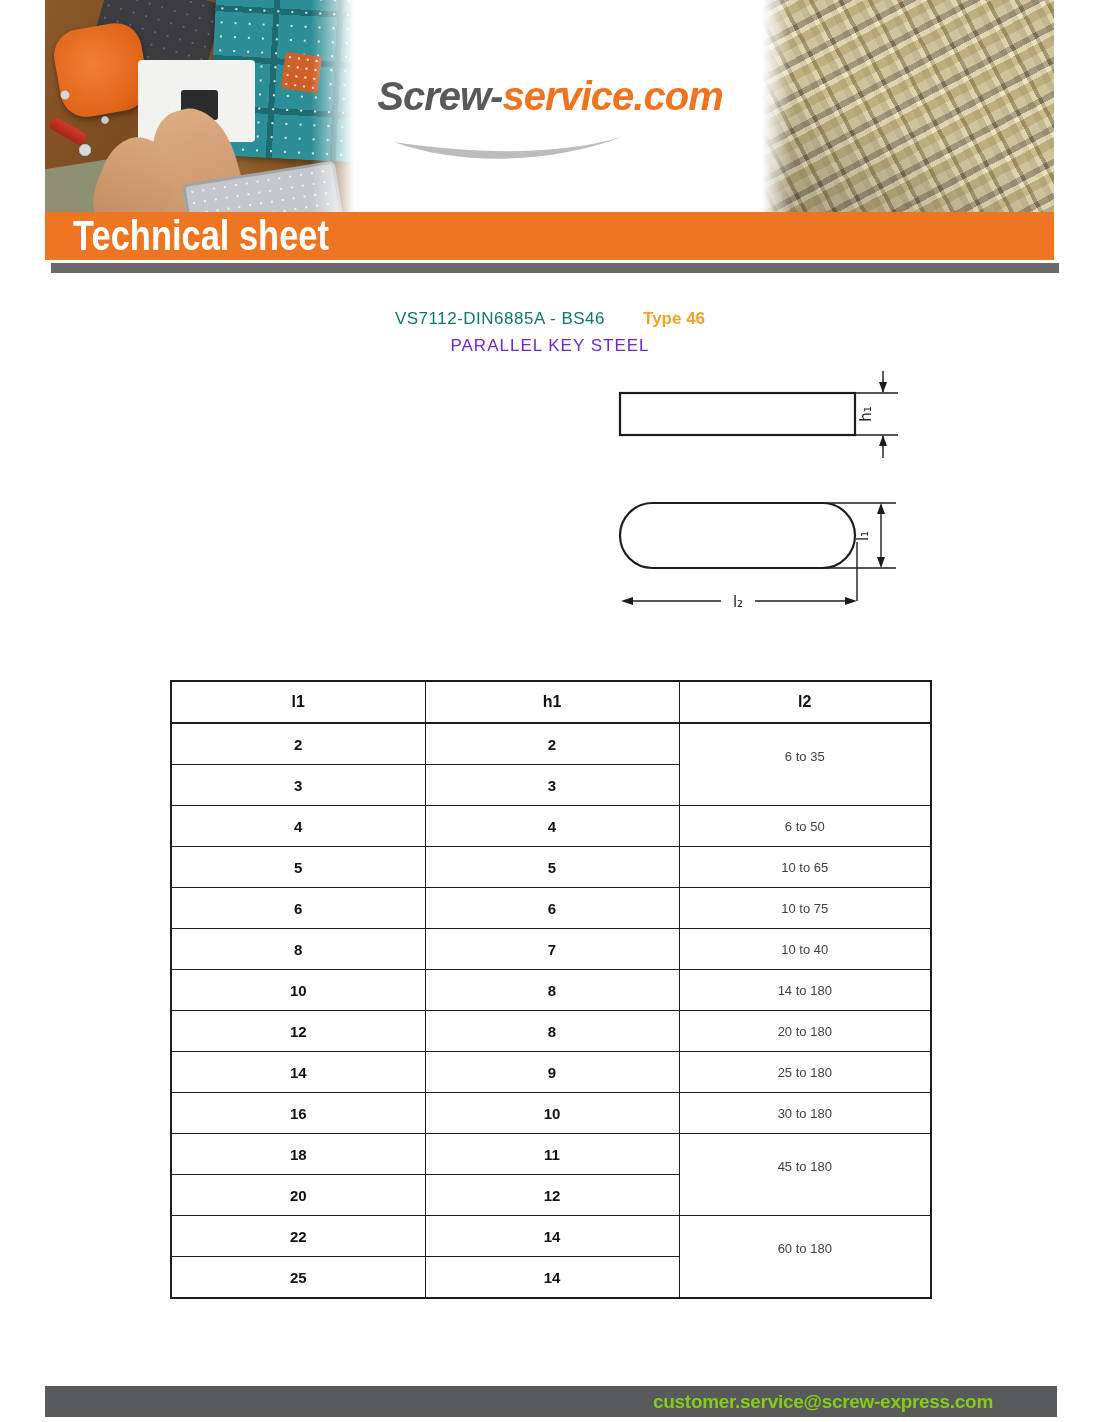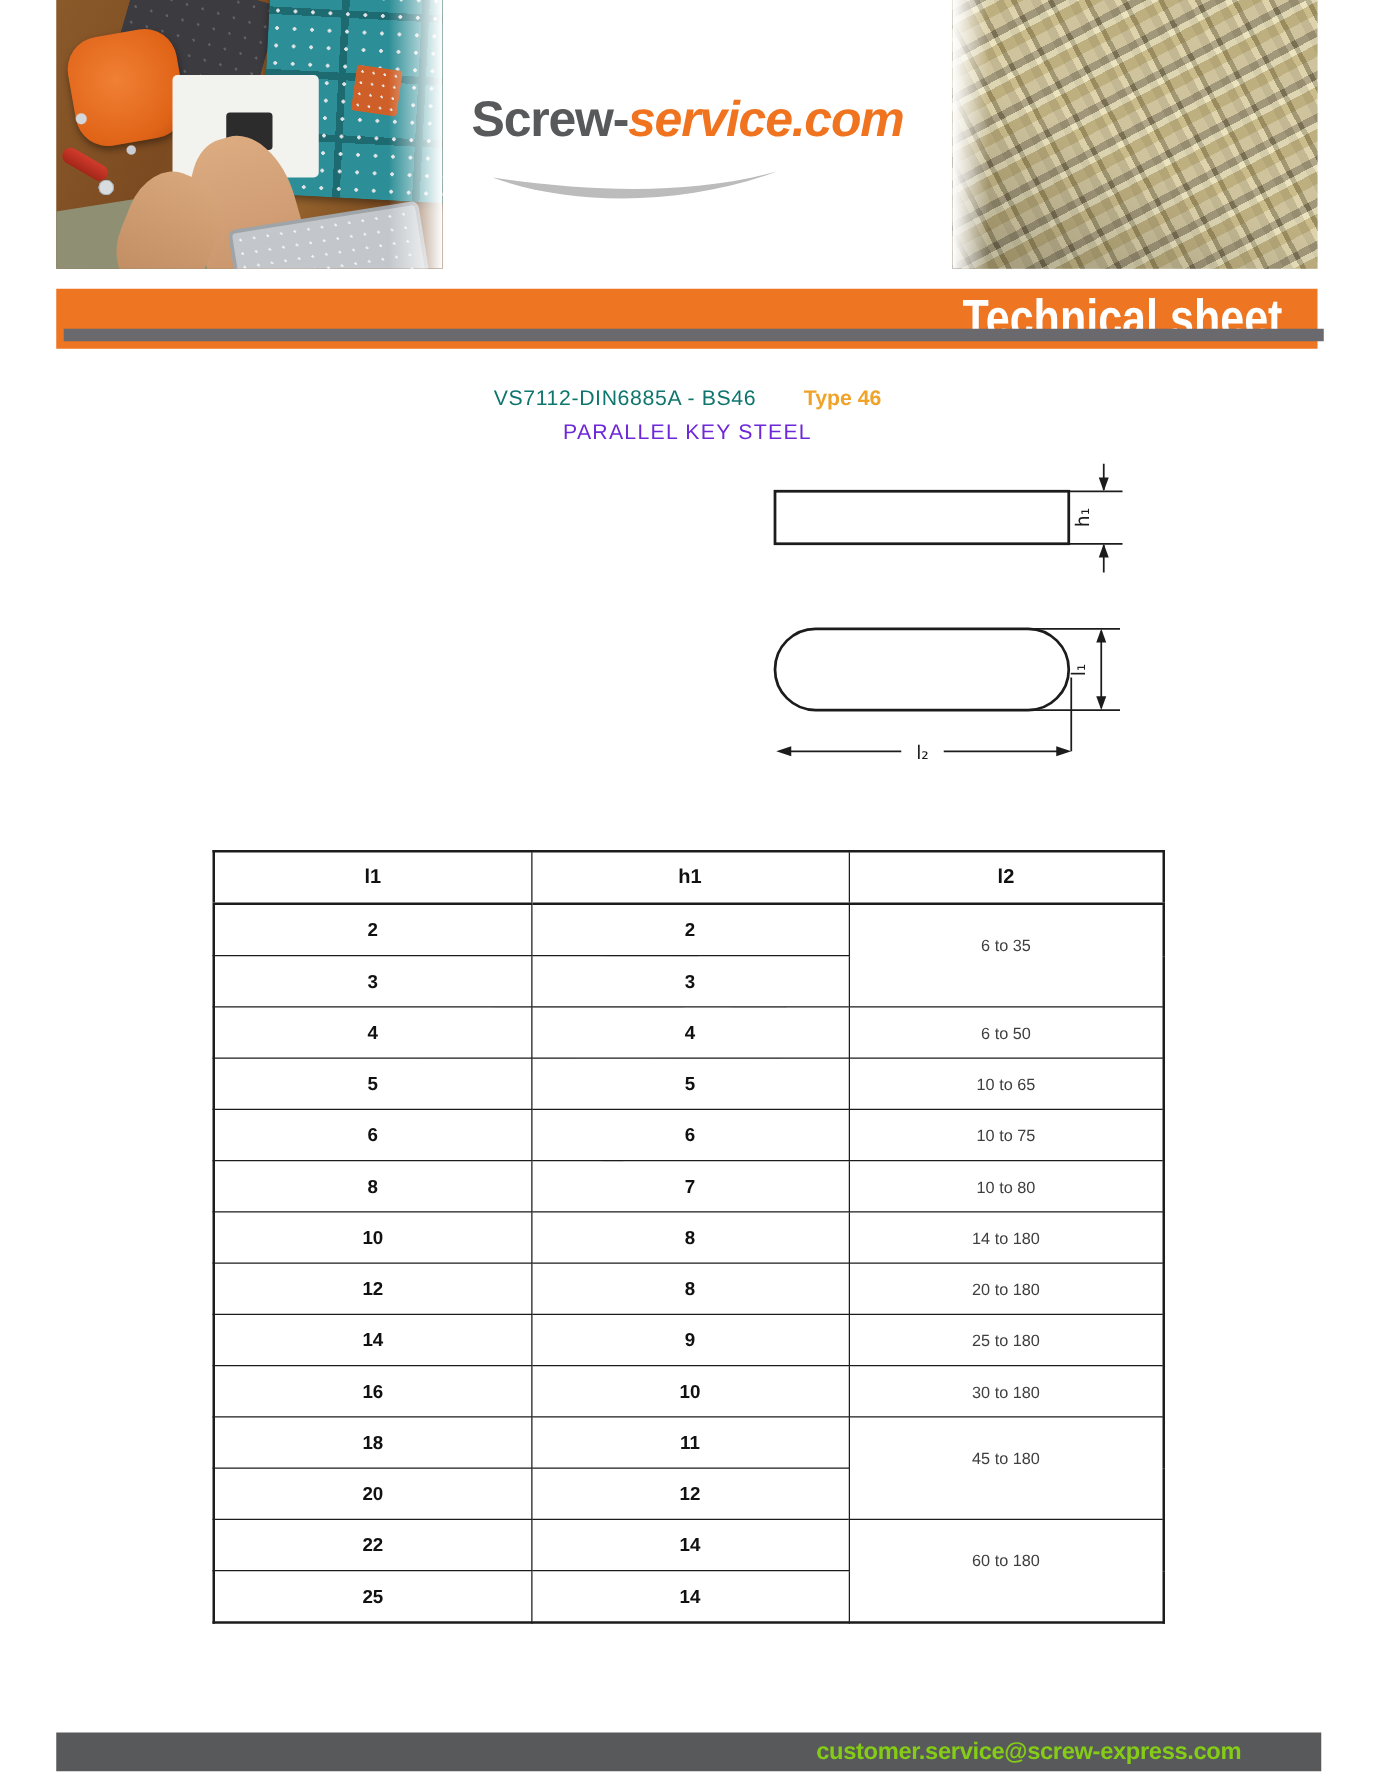--- a/index.html
+++ b/index.html
@@ -41,27 +41,27 @@
   .sleeve{left:-4%;top:74%;width:52%;height:42%;background:#8f8f74;border-radius:12px;transform:rotate(-9deg);}
   .hand1{left:36%;top:50%;width:27%;height:62%;background:linear-gradient(#dcab80,#c6916a);border-radius:45% 45% 25% 25%;transform:rotate(-16deg);}
   .hand2{left:17%;top:64%;width:24%;height:46%;background:linear-gradient(#d8a67b,#c08c62);border-radius:40%;transform:rotate(22deg);}
   .screwdriver{left:1%;top:58%;width:13%;height:13px;background:linear-gradient(#d23b2c,#a32619);border-radius:7px;transform:rotate(30deg);}
   .tray{left:46%;top:80%;width:48%;height:32%;background:#c3c7cb;border:3px solid #9fa4a9;border-radius:6px;transform:rotate(-9deg);
         background-image:radial-gradient(circle 2px at 6px 6px,#f0f2f4 50%,transparent 51%);background-size:11px 11px;}
 
   
   .logo{position:absolute;left:350px;top:74px;width:400px;text-align:center;}
   .logo-text{font-size:40px;font-weight:bold;letter-spacing:-1px;white-space:nowrap;}
-  .logo-gray{color:#58595b;}
+  .logo-gray{color:#58595b;font-style:italic;}
   .logo-orange{color:#f0741f;font-style:italic;}
   .swoosh{position:absolute;left:40px;top:60px;}
 
   
-  .banner{position:absolute;left:45px;top:231px;width:1009px;height:48px;background:#ee7522;
-          display:flex;align-items:center;justify-content:flex-end;}
+  .banner{position:absolute;left:45px;top:212px;width:1009px;height:48px;background:#ee7522;
+          display:flex;align-items:center;justify-content:flex-start;}
   .banner-title{color:#ffffff;font-weight:bold;font-size:42px;letter-spacing:0;transform:scaleX(.82);white-space:nowrap;}
   .banner-strip{position:absolute;left:51px;top:263px;width:1008px;height:10px;background:#6a6a6e;}
 
   
   .product-head{position:absolute;left:0;top:309px;width:1100px;text-align:center;}
   .ph-line1{font-size:17px;}
   .ref{color:#0f766e;letter-spacing:.5px;}
   .ptype{color:#f0a32a;font-weight:bold;margin-left:38px;}
   .pname{margin-top:7px;font-size:17px;color:#6d28d9;letter-spacing:1px;}
 
@@ -216,21 +216,21 @@
             <td class="range">10 to 65</td>
           </tr>
           <tr>
             <td class="num">6</td>
             <td class="num">6</td>
             <td class="range">10 to 75</td>
           </tr>
           <tr>
             <td class="num">8</td>
             <td class="num">7</td>
-            <td class="range">10 to 80</td>
+            <td class="range">10 to 40</td>
           </tr>
           <tr>
             <td class="num">10</td>
             <td class="num">8</td>
             <td class="range">14 to 180</td>
           </tr>
           <tr>
             <td class="num">12</td>
             <td class="num">8</td>
             <td class="range">20 to 180</td>

